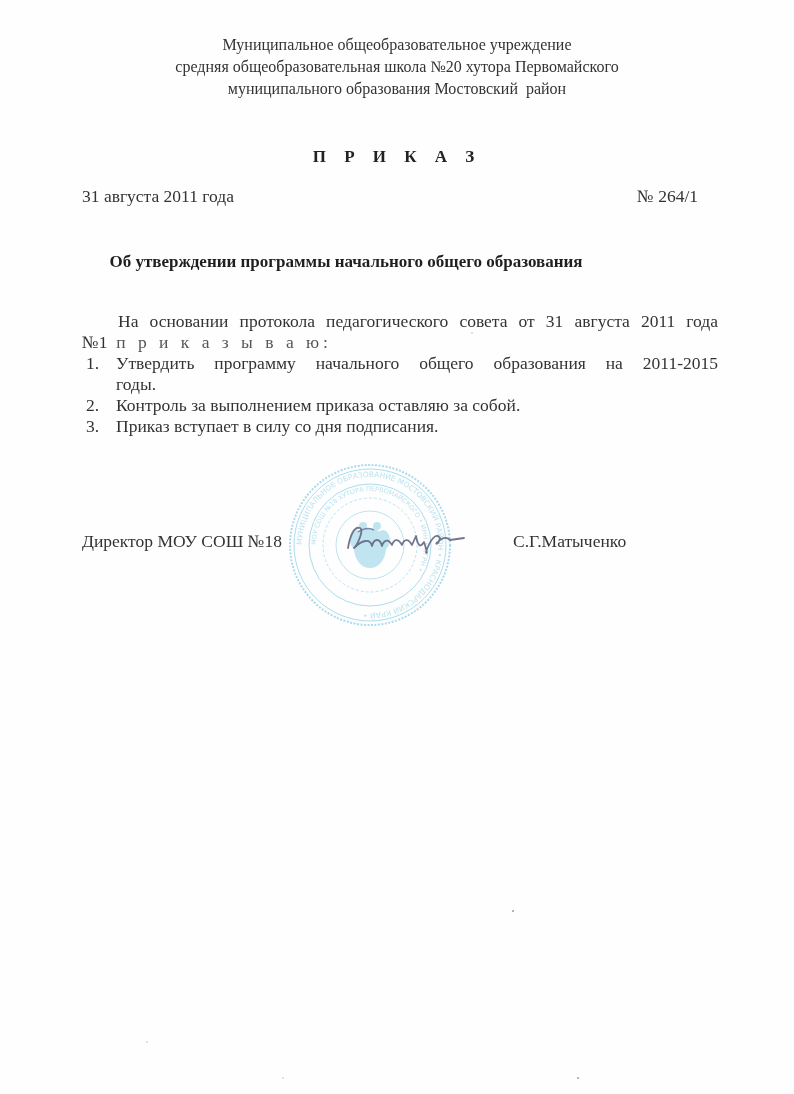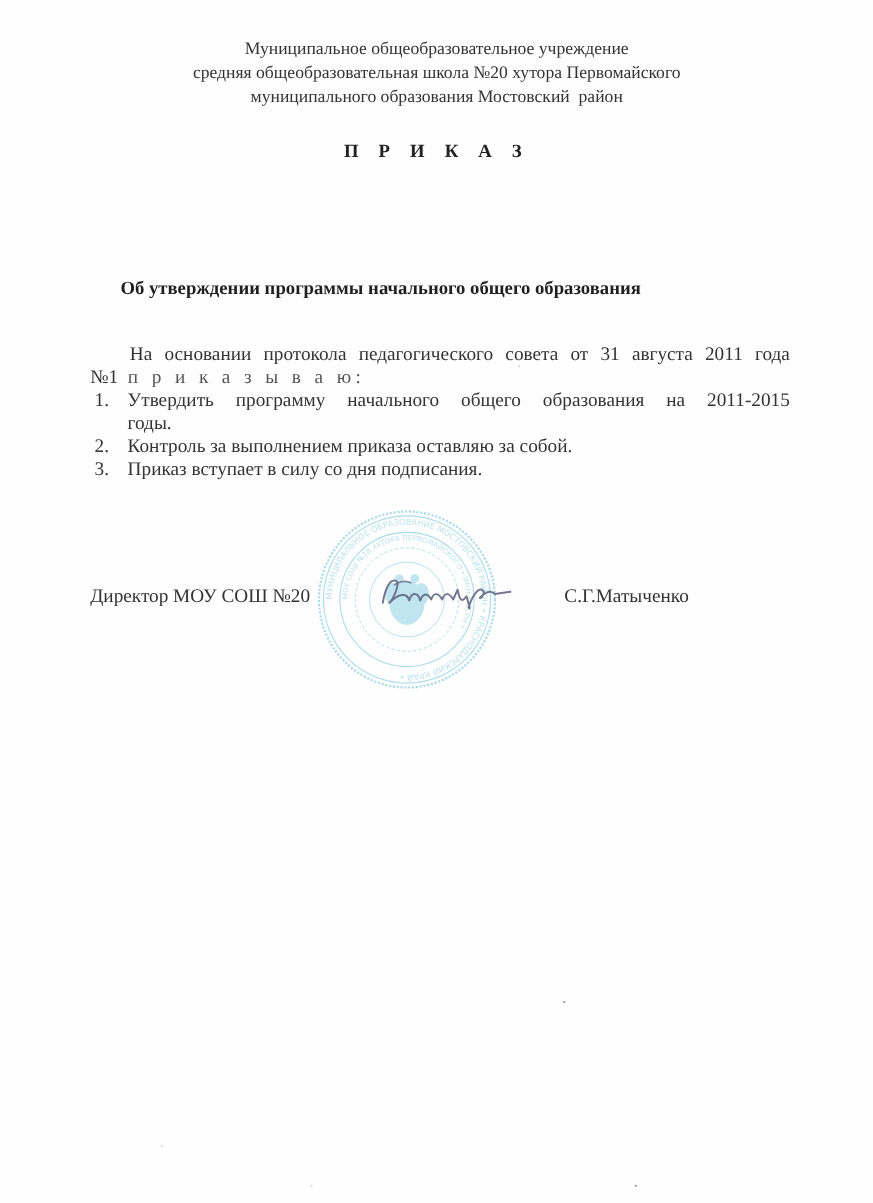--- a/index.html
+++ b/index.html
@@ -26,21 +26,21 @@
       left: 0;
       width: 794px;
       text-align: center;
       font-size: 16px;
       line-height: 22px;
       color: #333;
     }
     .header div { white-space: pre; }
     .title {
       position: absolute;
-      top: 128px;
+      top: 147px;
       left: 0;
       width: 794px;
       text-align: center;
       font-weight: bold;
       font-size: 17px;
       letter-spacing: 7px;
       color: #222;
     }
     .date-line {
       position: absolute;
@@ -141,20 +141,24 @@
 <div class="page">
 
   <div class="header">
     <div>Муниципальное общеобразовательное учреждение</div>
     <div>средняя общеобразовательная школа №20 хутора Первомайского</div>
     <div>муниципального образования Мостовский  район</div>
   </div>
 
   <div class="title">П Р И К А З</div>
 
+  <div class="date-line">
+    <span>31 августа 2011 года</span>
+    <span>№ 264/1</span>
+  </div>
 
   <div class="subject">Об утверждении программы начального общего образования</div>
 
   <div class="body-text">
     <div class="para1">На основании протокола педагогического совета от 31 августа 2011 года</div>
     <div class="para2"><span>№1  </span><span class="spaced">п р и к а з ы в а ю:</span></div>
     <ol class="list">
       <li>
         <span class="num">1.</span>
         <span class="txt-justify">Утвердить программу начального общего образования на 2011-2015</span>
@@ -196,21 +200,21 @@
       <circle cx="90" cy="64" r="4"></circle>
     </g>
   </svg>
 
   <svg class="signature" viewBox="0 0 140 40" xmlns="http://www.w3.org/2000/svg">
     <path d="M8,30 C10,18 14,8 20,10 C24,12 18,26 14,30 C22,22 30,20 32,28 C34,20 40,20 42,28 C44,22 48,20 52,27 C54,21 58,20 62,27 C64,21 68,20 72,27 L76,18 C78,28 80,30 84,24 C86,30 88,38 86,34 C90,22 96,14 100,20 C98,28 94,26 98,24 C104,18 108,20 110,22 L124,20" fill="none" stroke="#5a5f7a" stroke-width="1.8" stroke-linecap="round" stroke-linejoin="round" opacity="0.85"></path>
     <path d="M18,14 C24,10 30,10 34,12" fill="none" stroke="#5a5f7a" stroke-width="1.4" opacity="0.7"></path>
   </svg>
 
   <div class="signature-line">
-    <span class="sig-title">Директор МОУ СОШ №20</span>
+    <span class="sig-title">Директор МОУ СОШ №18</span>
     <span class="sig-name">С.Г.Матыченко</span>
   </div>
 
   <div class="speck" style="left:512px; top:910px;"></div>
   <div class="speck" style="left:577px; top:1077px;"></div>
   <div class="speck" style="left:146px; top:1041px; opacity:0.4;"></div>
   <div class="speck" style="left:282px; top:1077px; opacity:0.35;"></div>
   <div class="speck" style="left:471px; top:332px; opacity:0.4;"></div>
 
 </div>

